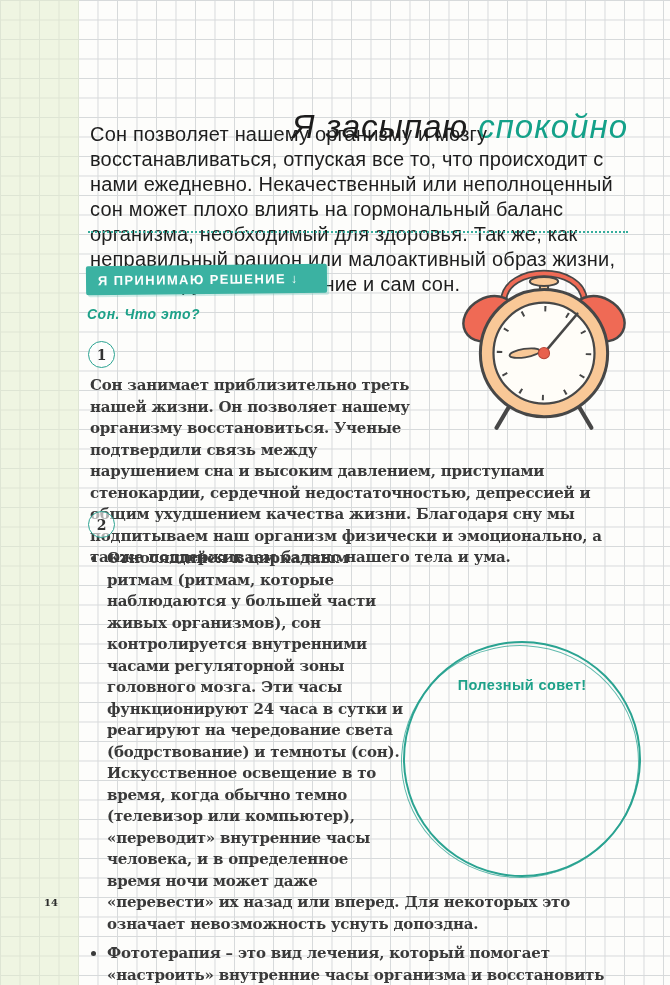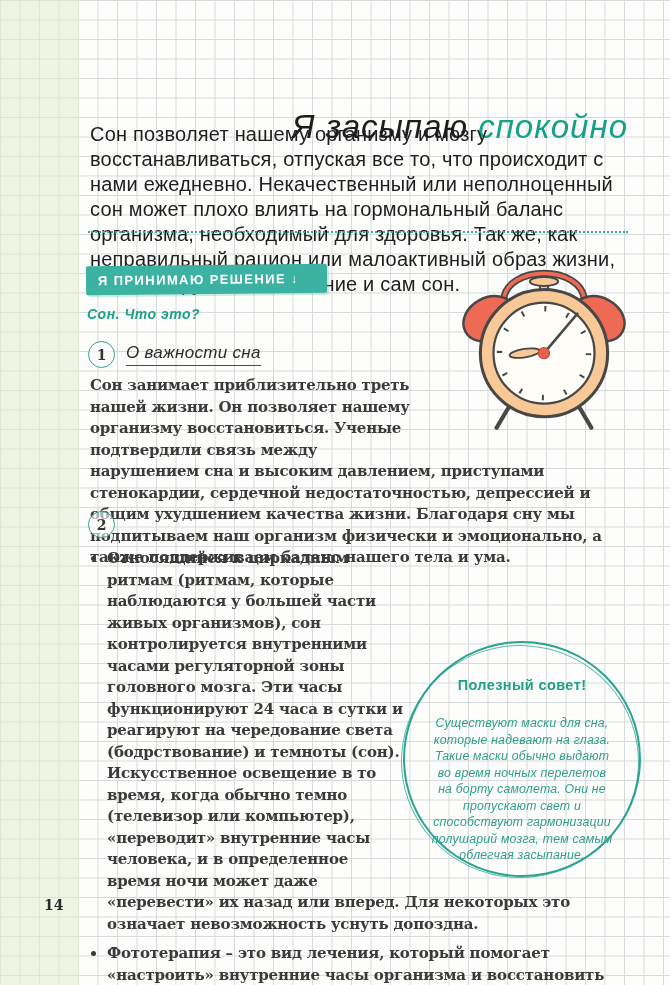--- a/index.html
+++ b/index.html
@@ -12,21 +12,21 @@
       linear-gradient(to bottom,#d7dadb 1px,transparent 1px);
     background-size:19.5px 19.5px;
     position:relative;
   }
   .margin-strip{
     position:absolute;left:0;top:0;width:79px;height:985px;
     background:rgba(228,238,206,0.55);
   }
   .page-number{
     position:absolute;left:44px;top:897px;
-    font-family:"DejaVu Serif",serif;font-weight:700;font-size:14px;color:#2b2b2b;text-align:right;
+    font-family:"DejaVu Serif",serif;font-weight:700;font-size:10px;color:#2b2b2b;text-align:right;
   }
   .title{
     position:absolute;right:42px;top:60px;width:560px;text-align:right;
     font-style:italic;font-size:33px;letter-spacing:1px;color:#1c1c1c;white-space:nowrap;margin-top:48px;
   }
   .title .accent{color:#14a189;margin-left:10px;}
   .intro{
     position:absolute;left:90px;top:122px;width:540px;
     font-size:20px;line-height:25px;color:#1e1e1e;letter-spacing:0.2px;
   }
@@ -76,21 +76,21 @@
     border:2px solid #2aa391;border-radius:50%;box-sizing:border-box;
     display:flex;flex-direction:column;align-items:center;justify-content:flex-start;
     padding:34px 26px 0 26px;
   }
   .tip-circle::before{
     content:"";position:absolute;left:-4px;top:2px;right:0;bottom:-3px;
     border:1.4px solid rgba(42,163,145,0.75);border-radius:50%;
     transform:rotate(3deg);pointer-events:none;
   }
   .tip-title{
-    font-size:14.5px;font-weight:bold;color:#1ea189;letter-spacing:0.4px;margin-bottom:22px;
+    font-size:14.5px;font-weight:bold;color:#1ea189;letter-spacing:0.4px;margin-bottom:14px;
   }
   .tip-text{
     font-style:italic;font-size:12.3px;line-height:16.5px;color:#2f9e8c;
     text-align:center;letter-spacing:0.2px;
   }
 </style>
 </head>
 <body>
 
 <div class="margin-strip"></div>
@@ -100,21 +100,20 @@
 <div class="intro">Сон позволяет нашему организму и мозгу восстанавливаться, отпуская все то, что происходит с нами ежедневно. Некачественный или неполноценный сон может плохо влиять на гормональный баланс организма, необходимый для здоровья. Так же, как неправильный рацион или малоактивный образ жизни, стресс нарушает засыпание и сам сон.</div>
 
 <div class="divider"></div>
 
 <div class="banner">Я ПРИНИМАЮ РЕШЕНИЕ ↓</div>
 
 <div class="section-heading">Сон. Что это?</div>
 
 <div class="num-row row-1">
   <span class="num-circle">1</span>
-  <span class="num-title">О важности сна</span>
 </div>
 
 <div class="para-1 body-serif">
   <span class="clock-spacer"></span><span>Сон занимает приблизительно треть нашей жизни. Он позволяет нашему организму восстановиться. Ученые подтвердили связь между нарушением сна и высоким давлением, приступами стенокардии, сердечной недостаточностью, депрессией и общим ухудшением качества жизни. Благодаря сну мы подпитываем наш организм физически и эмоционально, а также поддерживаем баланс нашего тела и ума.</span>
 </div>
 
 <svg class="clock" viewBox="0 0 200 194" xmlns="http://www.w3.org/2000/svg">
   <path d="M60,58 C62,22 138,22 140,58" fill="none" stroke="#474747" stroke-width="7" stroke-linecap="round"></path>
   <path d="M60,58 C62,22 138,22 140,58" fill="none" stroke="#ef6a55" stroke-width="3.6" stroke-linecap="round"></path>
   <ellipse cx="46" cy="76" rx="27" ry="21" transform="rotate(-28 46 76)" fill="#ef6a55" stroke="#474747" stroke-width="2.4"></ellipse>
@@ -139,16 +138,15 @@
 <div class="bullets-block body-serif">
   <span class="tip-spacer"></span>
   <ul>
     <li>Относящийся к циркадным ритмам (ритмам, которые наблюдаются у большей части живых организмов), сон контролируется внутренними часами регуляторной зоны головного мозга. Эти часы функционируют 24 часа в сутки и реагируют на чередование света (бодрствование) и темноты (сон). Искусственное освещение в то время, когда обычно темно (телевизор или компьютер), «переводит» внутренние часы человека, и в определенное время ночи может даже «перевести» их назад или вперед. Для некоторых это означает невозможность уснуть допоздна.</li>
     <li>Фототерапия – это вид лечения, который помогает «настроить» внутренние часы организма и восстановить здоровый сон при помощи спланированного по времени освещения тела. Она особенно полезна при синдроме смены часовых поясов (джетлаге).</li>
   </ul>
 </div>
 
 <div class="tip-circle">
   <div class="tip-title">Полезный совет!</div>
-  <div class="tip-text">Существуют маски для сна, которые надевают на глаза. Такие маски обычно выдают во время ночных перелетов на борту самолета. Они не пропускают свет и способствуют гармонизации полушарий мозга, тем самым облегчая засыпание.</div>
 </div>
 
 <div class="page-number">14</div>
 
 </body></html>

